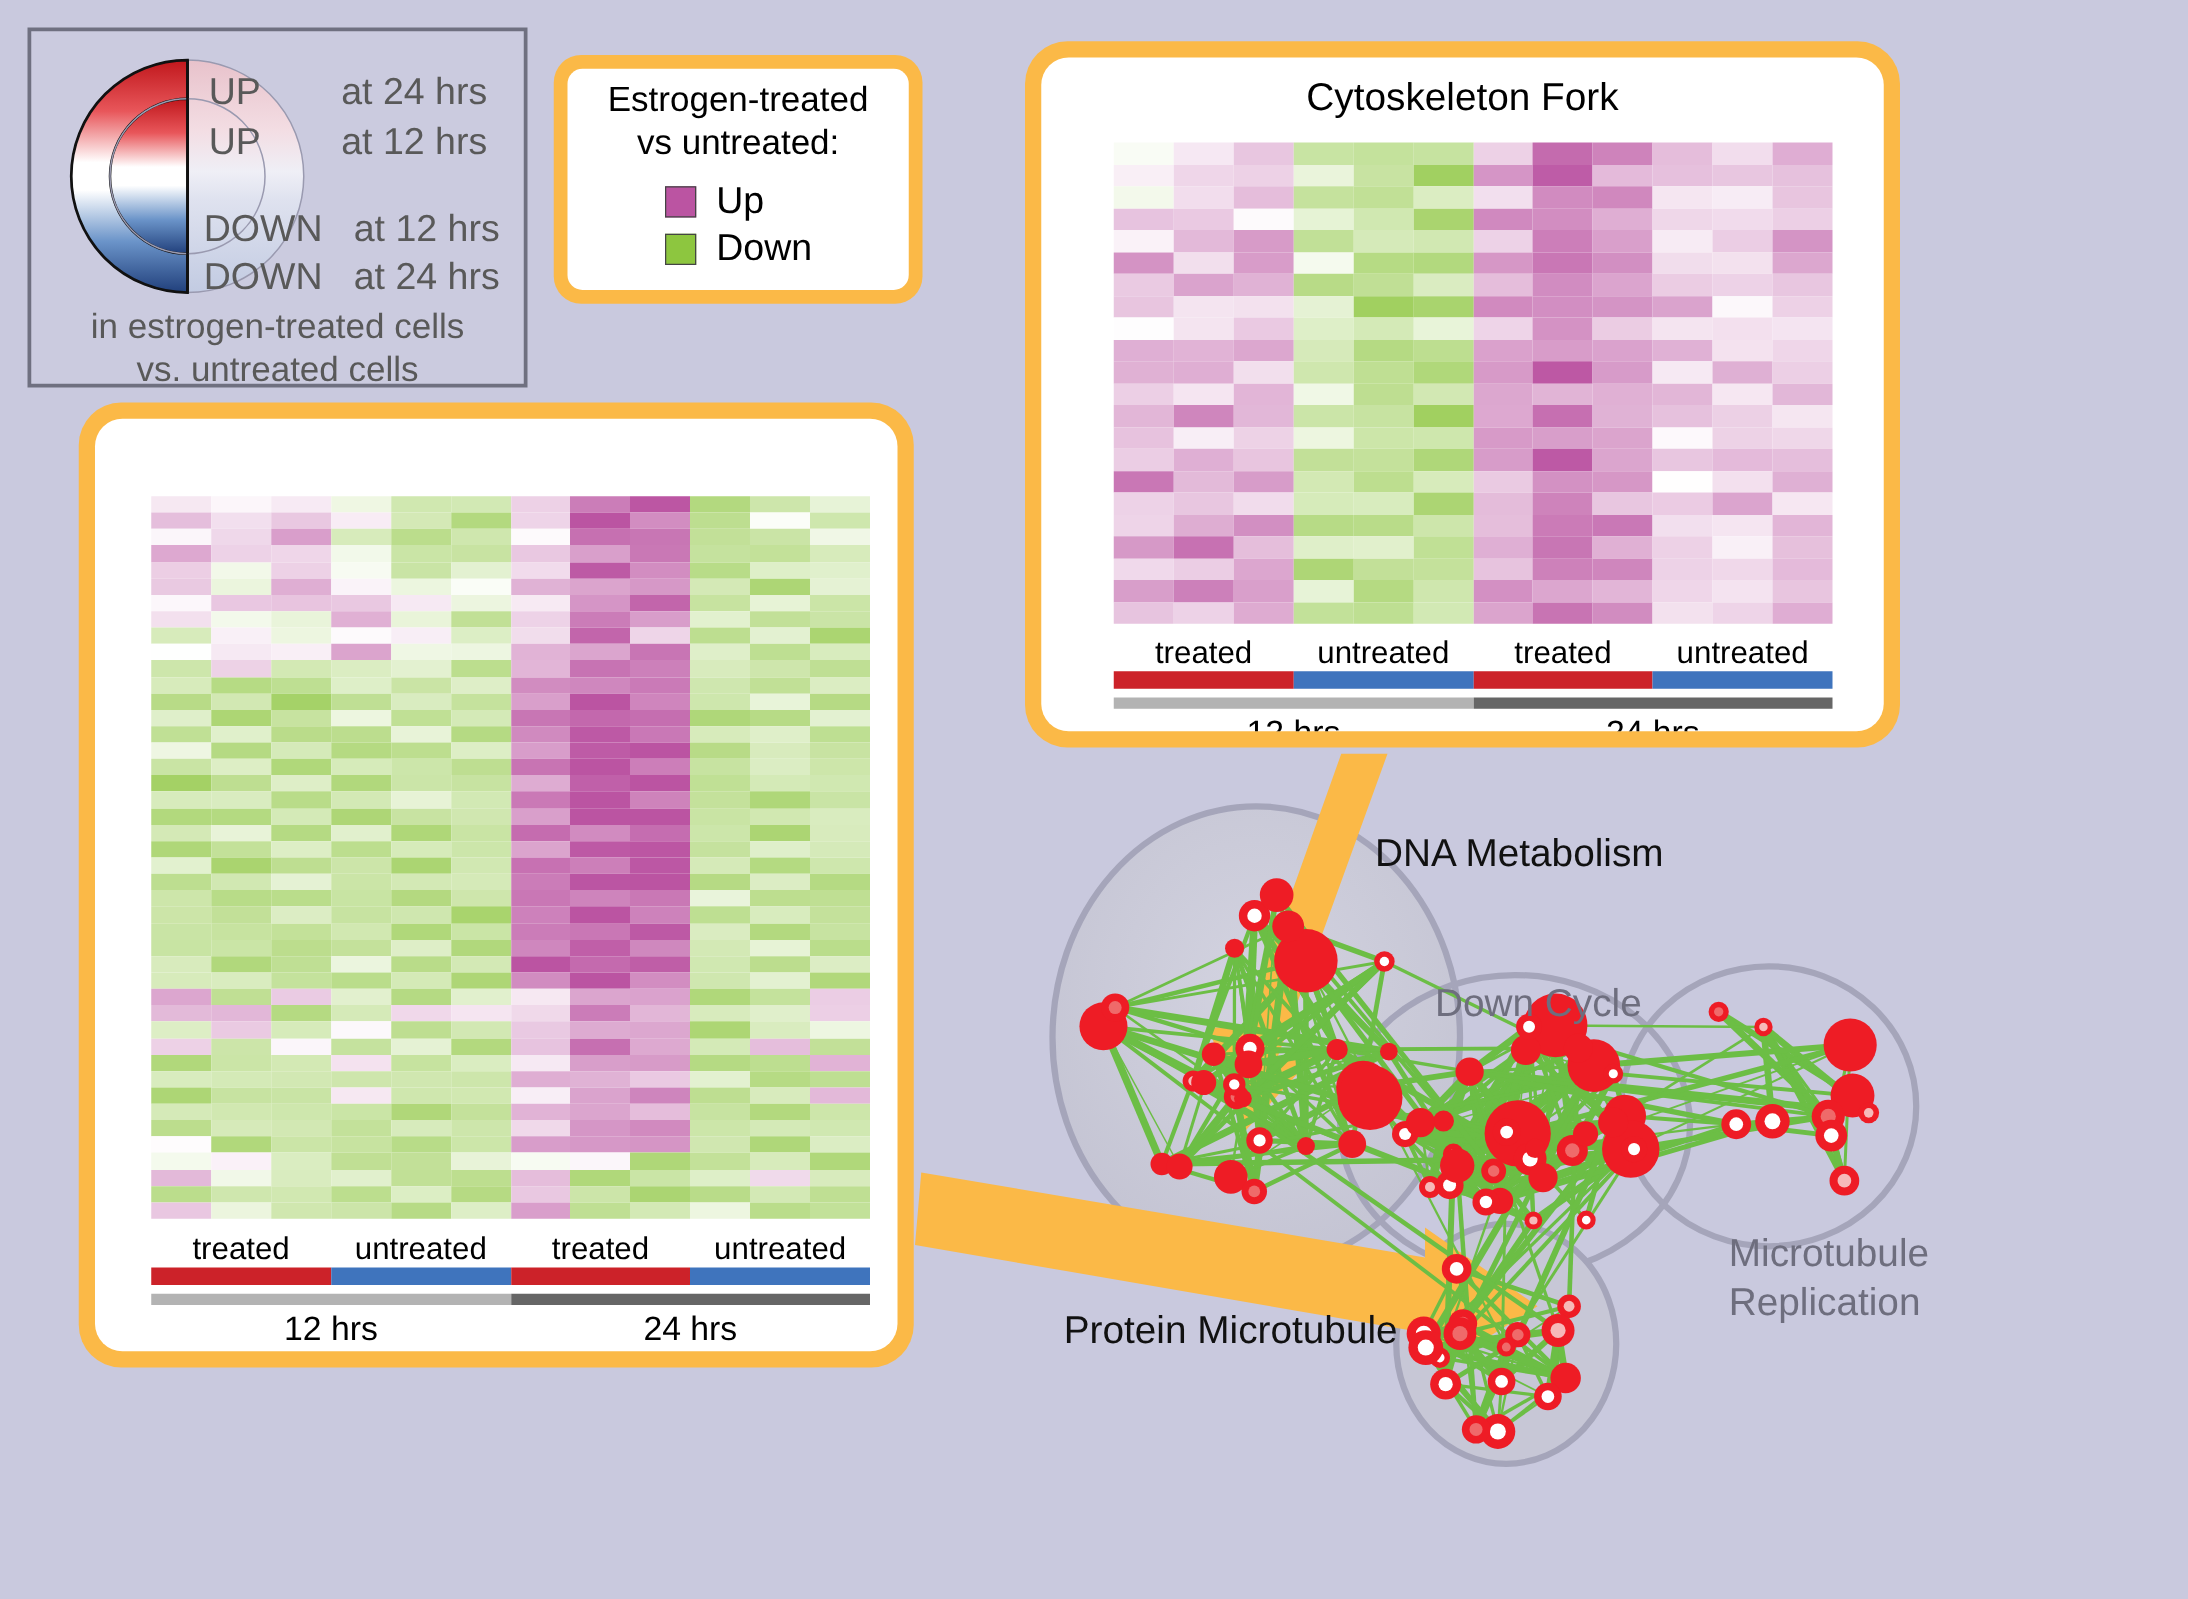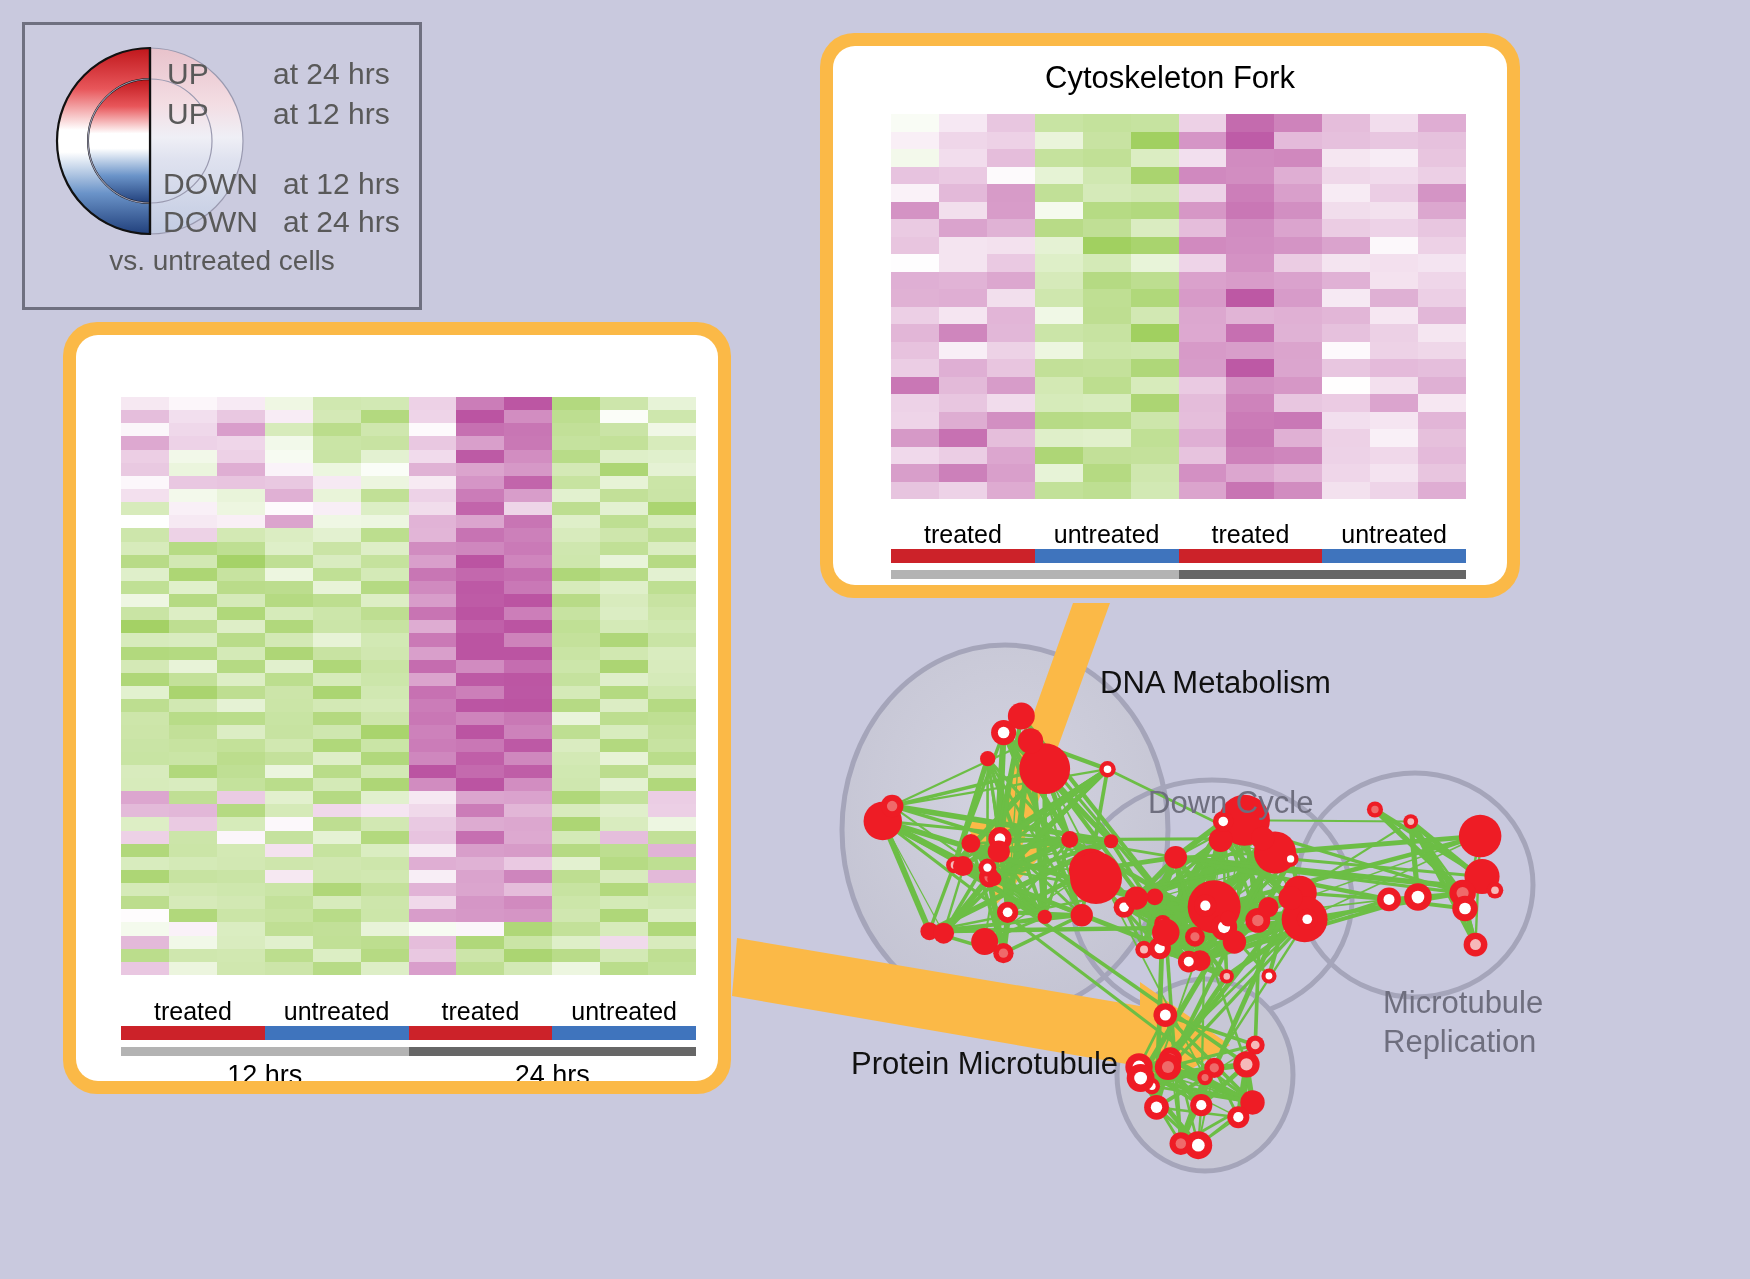--- a/index.html
+++ b/index.html
@@ -59,21 +59,21 @@
   .legend-label { font-size:30px; color:#000; }
 
   
   #panel-rf  { left:820px; top:33px; width:700px; height:565px; }
   #panel-apc { left:63px;  top:322px; width:668px; height:772px; }
 
   .hm-wrap { position:absolute; }
   .hm { display:grid; width:100%; height:100%; }
   .hm i { display:block; }
 
-  .axis { position:absolute;margin-top:12px; }
+  .axis { position:absolute; }
   .axis-labels { display:grid; grid-template-columns:repeat(4,1fr); }
   .axis-labels span { text-align:center; font-size:25px; color:#000; }
   .bar-treat { display:grid; grid-template-columns:repeat(4,1fr); height:14px; }
   .bar-time  { display:grid; grid-template-columns:repeat(2,1fr); height:9px; margin-top:7px; }
   .time-labels { display:grid; grid-template-columns:repeat(2,1fr); margin-top:4px; }
   .time-labels span { text-align:center; font-size:27px; color:#000; }
   .net-label { position:absolute; white-space:nowrap; }
   #lbl-dna   { left:1100px; top:665px; font-size:31px; color:#111; }
   #lbl-cc    { left:1148px; top:785px; font-size:31px; color:#6e6e7e; }
   #lbl-mt    { left:1383px; top:984px; font-size:31px; color:#6e6e7e; line-height:1.25; }
@@ -120,24 +120,43 @@
     <span class="ck-word" style="left:142px; top:72px;">UP</span>
     <span class="ck-row" style="left:248px; top:72px;">at 12 hrs</span>
 
     <span class="ck-word" style="left:138px; top:142px;">DOWN</span>
     <span class="ck-row" style="left:258px; top:142px;">at 12 hrs</span>
 
     <span class="ck-word" style="left:138px; top:180px;">DOWN</span>
     <span class="ck-row" style="left:258px; top:180px;">at 24 hrs</span>
 
     <div id="ck-foot">
+      <div>in estrogen-treated cells</div>
       <div>vs. untreated cells</div>
     </div>
   </div>
 
+  <div class="panel" id="legend-panel">
+    <div class="panel-inner">
+      <div id="legend-title">
+        <div>Estrogen-treated</div>
+        <div>vs untreated:</div>
+      </div>
+      <div id="legend-items">
+        <div class="legend-row">
+          <span class="legend-swatch" id="sw-up" style="background: rgb(187, 84, 162);"></span>
+          <span class="legend-label">Up</span>
+        </div>
+        <div class="legend-row">
+          <span class="legend-swatch" id="sw-down" style="background: rgb(141, 198, 63);"></span>
+          <span class="legend-label">Down</span>
+        </div>
+      </div>
+    </div>
+  </div>
 
   <div class="panel" id="panel-rf">
     <div class="panel-inner">
       <div class="panel-title">Cytoskeleton Fork</div>
       <div class="hm-wrap" id="hm-rf" style="left:58px; top:68px; width:575px; height:385px;">
         <div class="hm" style="grid-template-columns: repeat(12, 1fr); grid-template-rows: repeat(22, 1fr);">
             <i style="background: rgb(249, 252, 245);"></i>
             <i style="background: rgb(246, 232, 243);"></i>
             <i style="background: rgb(232, 198, 224);"></i>
             <i style="background: rgb(200, 228, 163);"></i>

